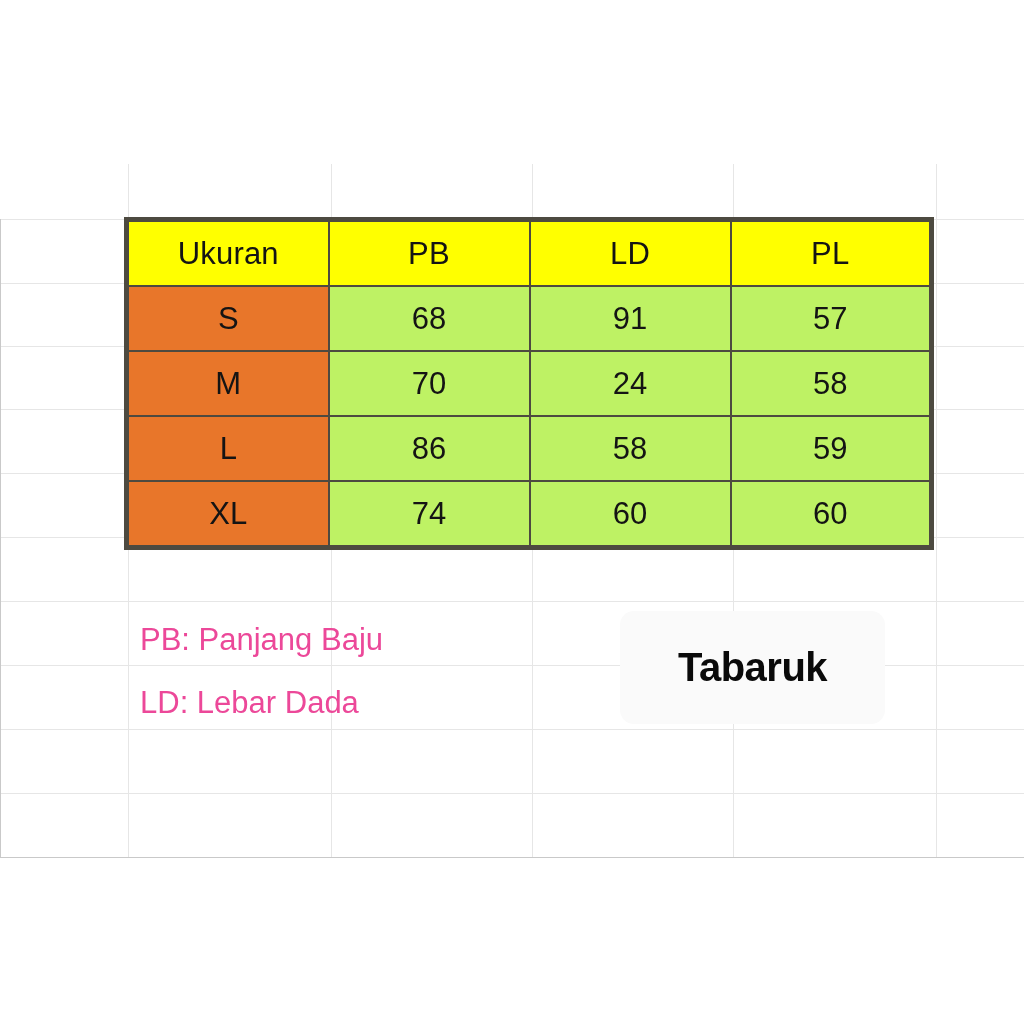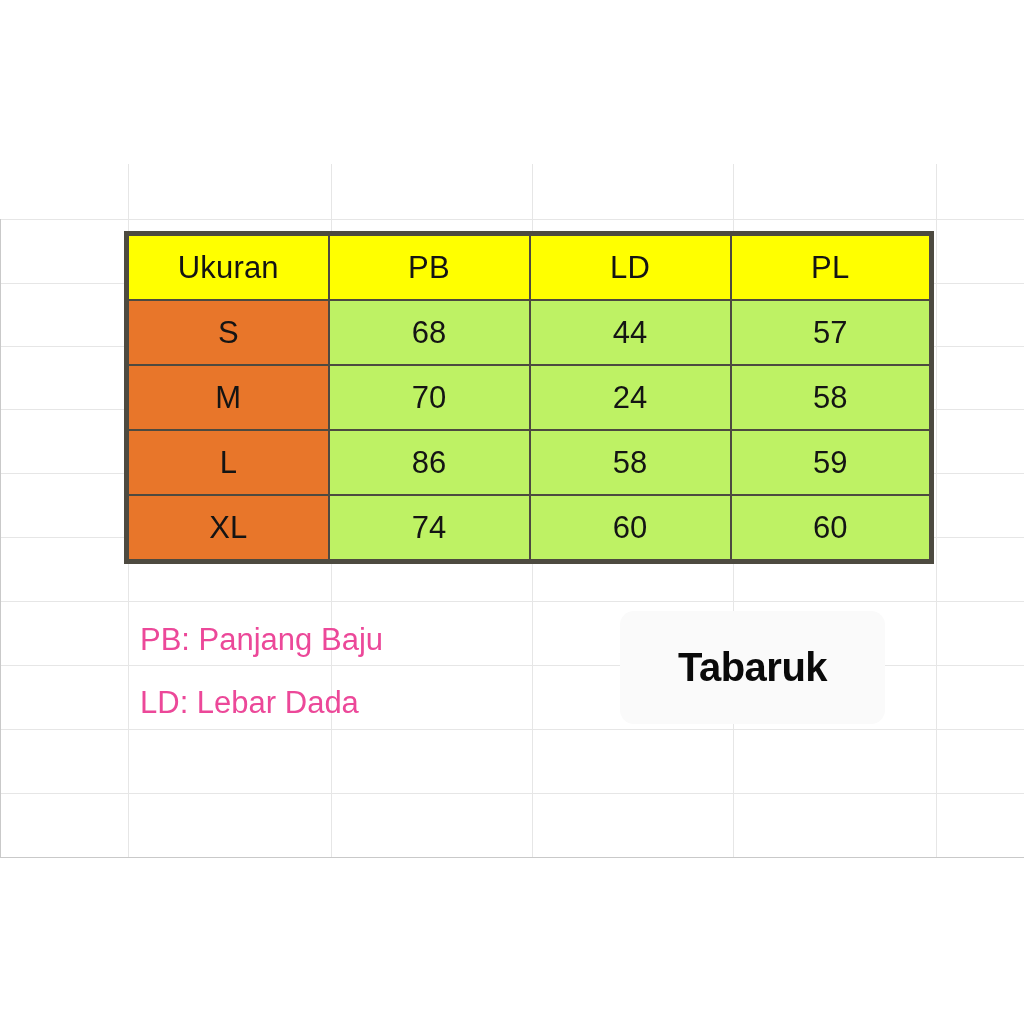--- a/index.html
+++ b/index.html
@@ -43,21 +43,21 @@
     background: #e6e6e6;
   }
   .grid-edge {
     background: #c9c9c9;
   }
 
   
   #size-table {
     position: absolute;
     left: 124px;
-    top: 231px;
+    top: 217px;
     width: 756px;
     border-collapse: collapse;
     border: 5px solid #4d4a40;
     table-layout: fixed;
     background: #d0d0d0;
   }
   #size-table col.col-size { width: 202px; }
   #size-table col.col-data { width: 201px; }
 
   #size-table th,
@@ -157,21 +157,21 @@
         <th>Ukuran</th>
         <th>PB</th>
         <th>LD</th>
         <th>PL</th>
       </tr>
     </thead>
     <tbody>
       <tr>
         <td class="size-cell">S</td>
         <td>68</td>
-        <td>44</td>
+        <td>91</td>
         <td>57</td>
       </tr>
       <tr>
         <td class="size-cell">M</td>
         <td>70</td>
         <td>24</td>
         <td>58</td>
       </tr>
       <tr>
         <td class="size-cell">L</td>

